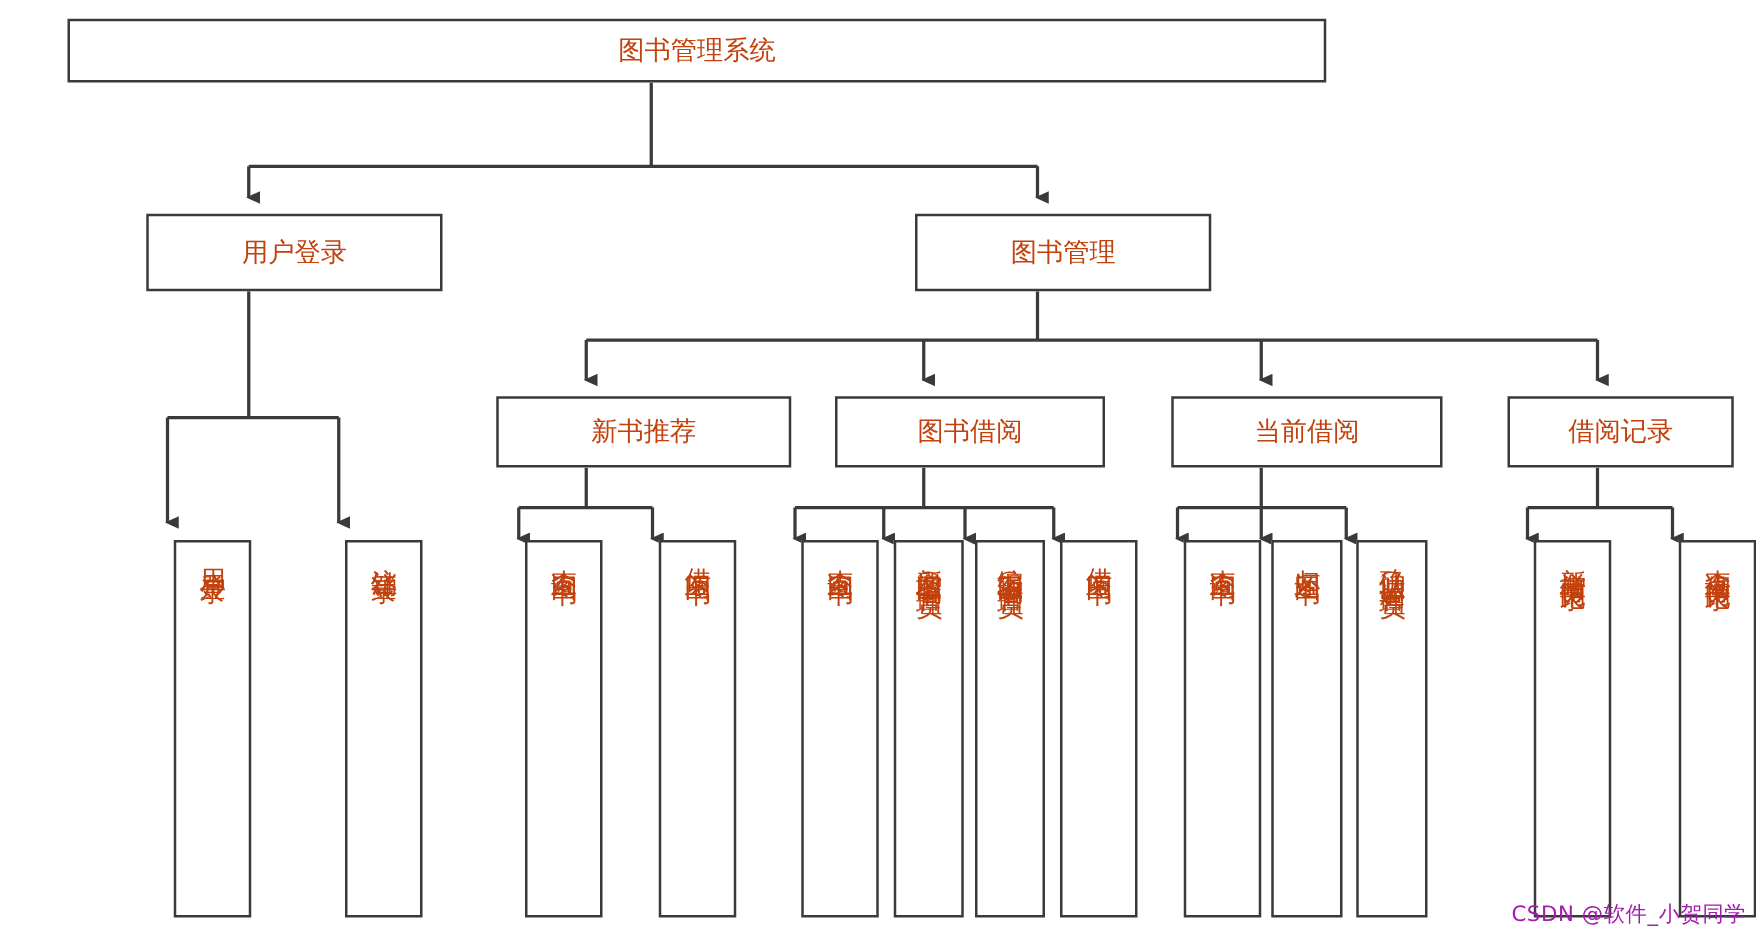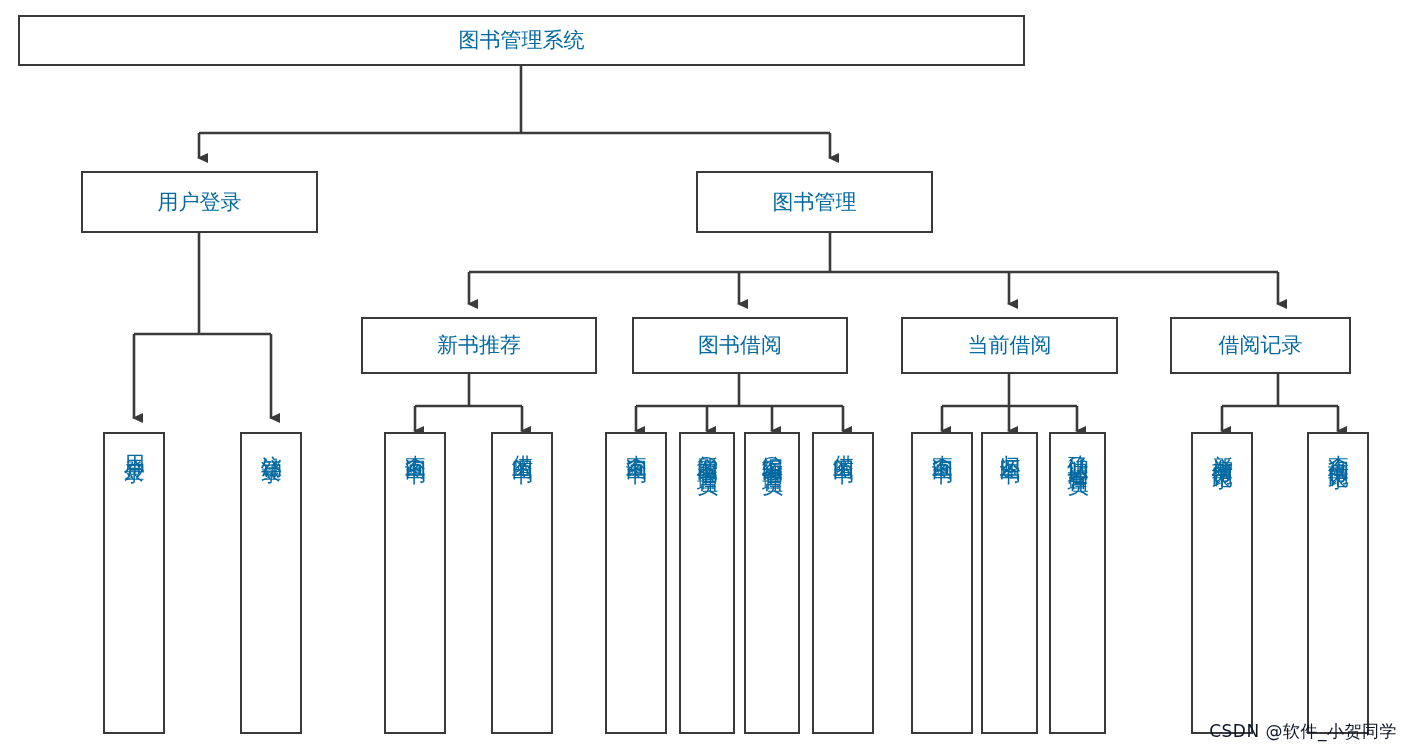--- a/index.html
+++ b/index.html
@@ -25,21 +25,22 @@
     height: 747px;
   }
   .node {
     position: absolute;
     box-sizing: border-box;
     border: 2.5px solid #3a3a3a;
     background: #ffffff;
     display: flex;
     align-items: center;
     justify-content: center;
-    color: #0369a1;
+    color: #c2410c;
+    margin-left: 36px;
   }
   .node .label {
     text-align: center;
     line-height: 1.18;
     white-space: nowrap;
   }
   .node.horiz .label {
     writing-mode: horizontal-tb;
     font-size: 21px;
   }
@@ -53,21 +54,21 @@
     text-orientation: upright;
     font-size: 21px;
     letter-spacing: 3px;
   }
   .node.root .label { font-size: 21px; }
   .watermark {
     position: absolute;
     right: 8px;
     bottom: 4px;
     font-size: 17px;
-    color: #0f172a;
+    color: #a21caf;
     letter-spacing: 0.5px;
     white-space: nowrap;
     pointer-events: none;
     margin-left: 44px;
   }
 </style>
 </head>
 <body>
 
 <div id="canvas">

